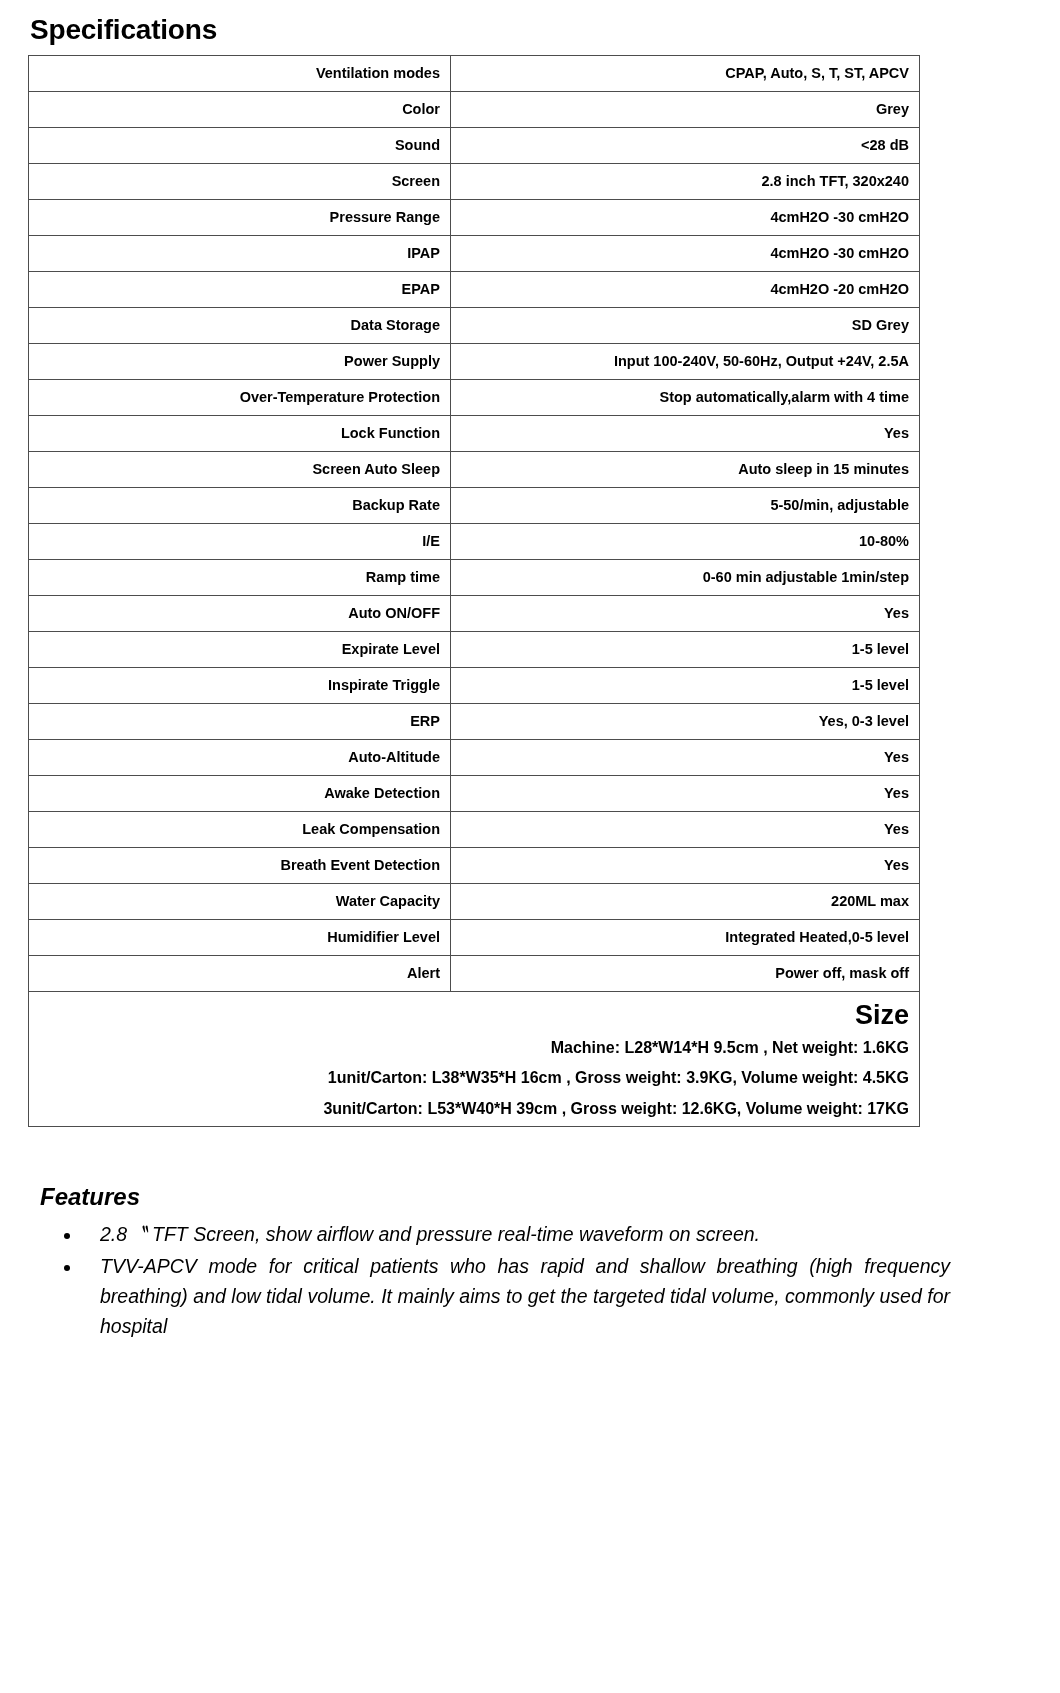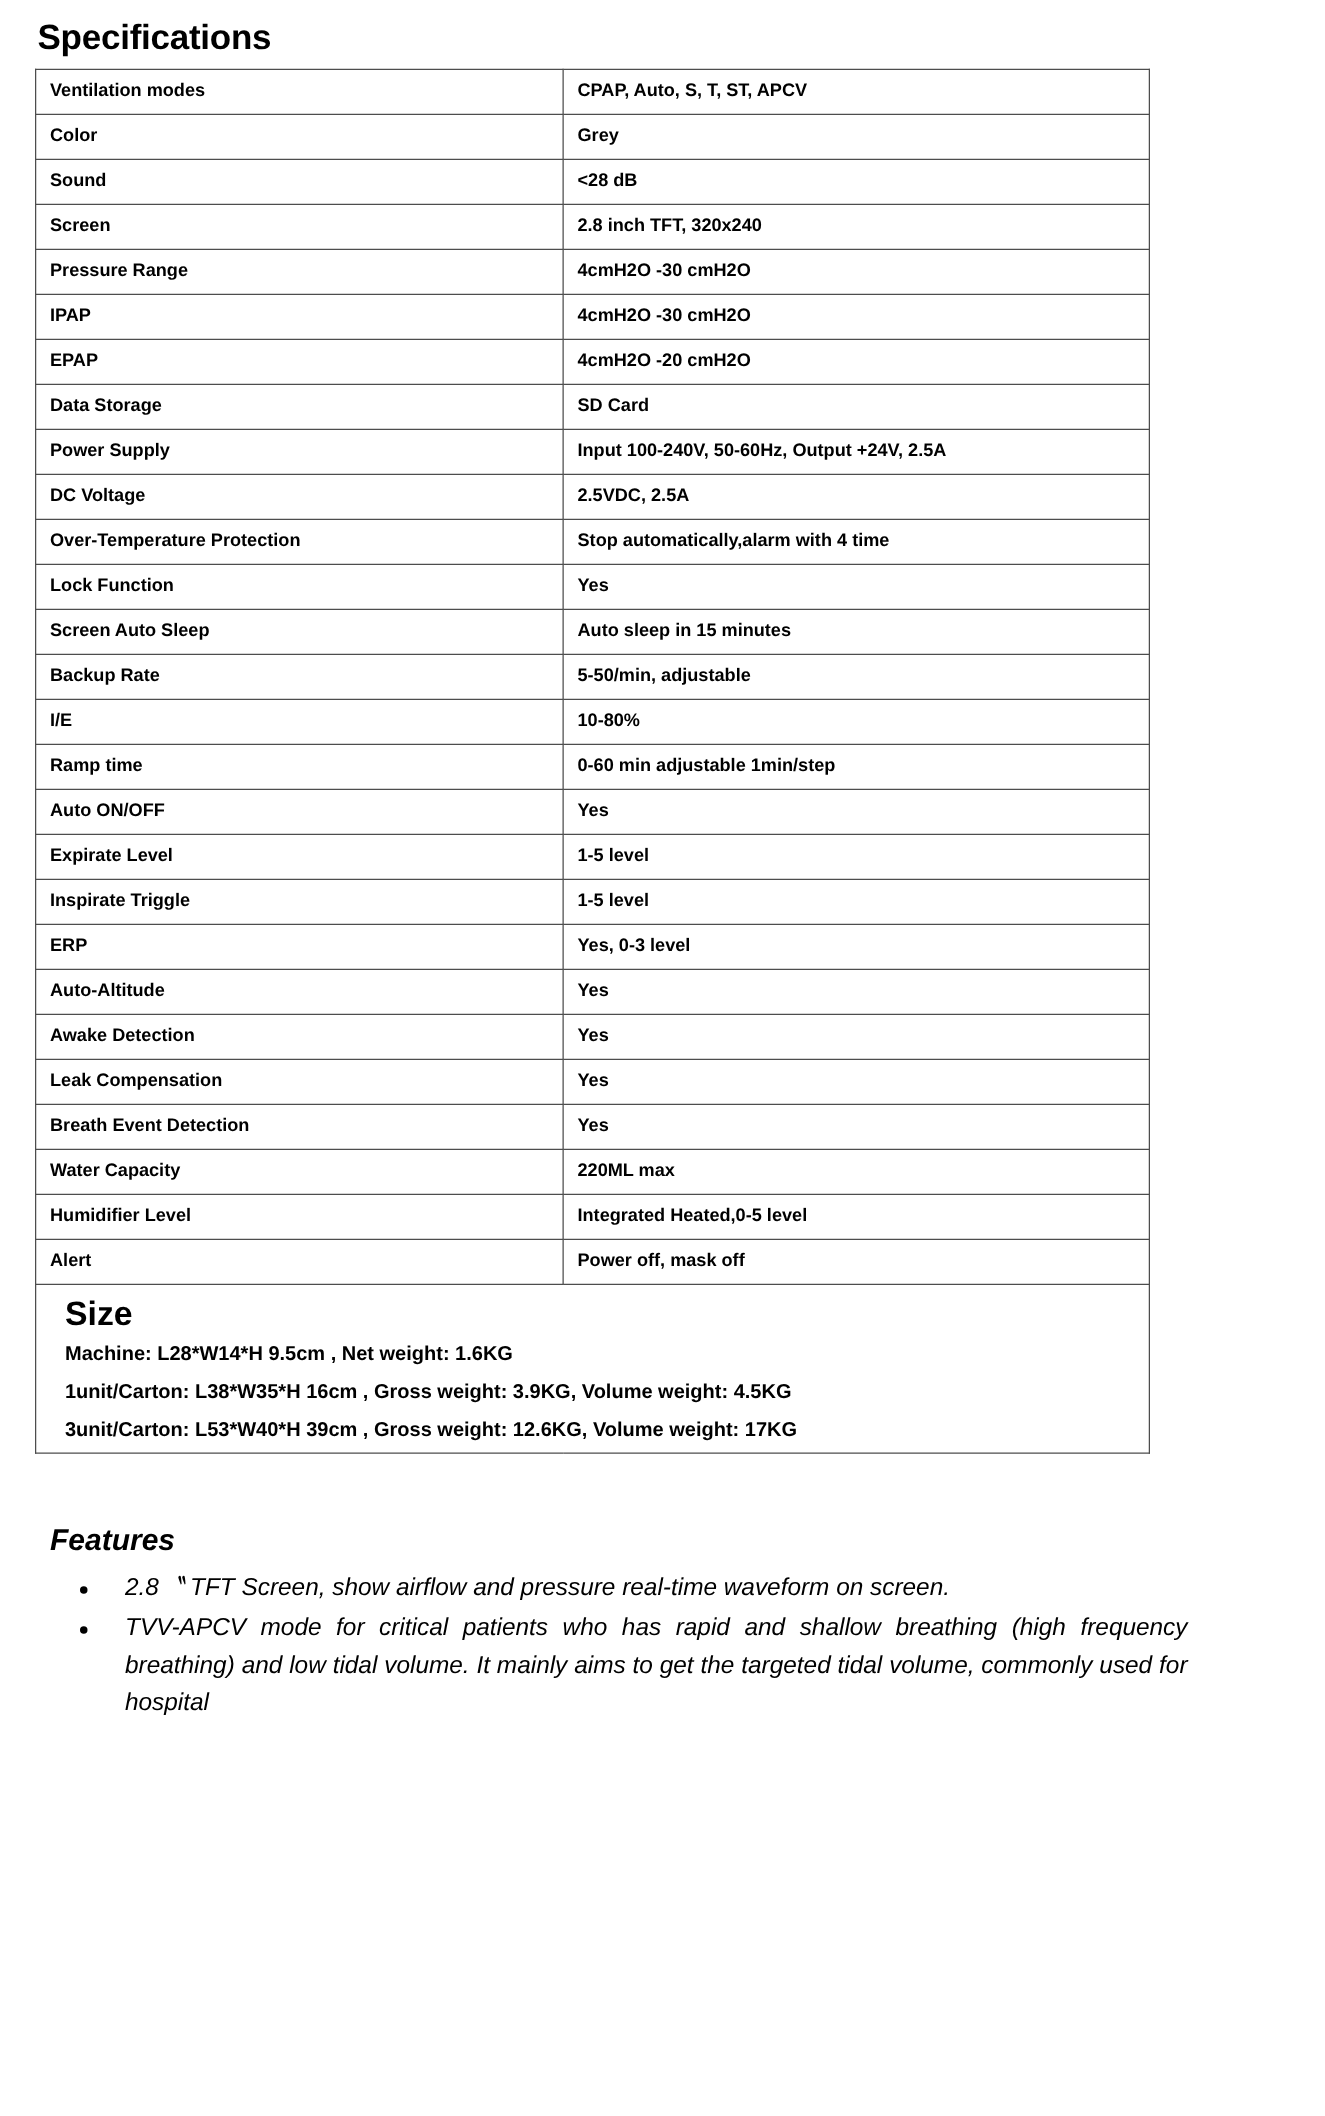--- a/index.html
+++ b/index.html
@@ -56,20 +56,21 @@
   }
   table.spec-table td {
     border: 1px solid #4d4d4d;
     padding: 8px 10px 8px 11px;
     font-size: 14.5px;
     font-weight: bold;
     line-height: 1.2;
     vertical-align: middle;
     height: 19px;
     box-sizing: content-box;
+    text-align: right;
   }
   td.spec-label { width: 400px; }
   td.spec-value { width: 447px; }
 
   
   td.size-cell {
     padding: 28px 10px 38px 10px;
   }
   .size-line {
     font-size: 16px;
@@ -143,29 +144,25 @@
       <tr>
         <td class="spec-label">IPAP</td>
         <td class="spec-value">4cmH2O -30 cmH2O</td>
       </tr>
       <tr>
         <td class="spec-label">EPAP</td>
         <td class="spec-value">4cmH2O -20 cmH2O</td>
       </tr>
       <tr>
         <td class="spec-label">Data Storage</td>
-        <td class="spec-value">SD Card</td>
+        <td class="spec-value">SD Grey</td>
       </tr>
       <tr>
         <td class="spec-label">Power Supply</td>
         <td class="spec-value">Input 100-240V, 50-60Hz, Output +24V, 2.5A</td>
-      </tr>
-      <tr>
-        <td class="spec-label">DC Voltage</td>
-        <td class="spec-value">2.5VDC, 2.5A</td>
       </tr>
       <tr>
         <td class="spec-label">Over-Temperature Protection</td>
         <td class="spec-value">Stop automatically,alarm with 4 time</td>
       </tr>
       <tr>
         <td class="spec-label">Lock Function</td>
         <td class="spec-value">Yes</td>
       </tr>
       <tr>

